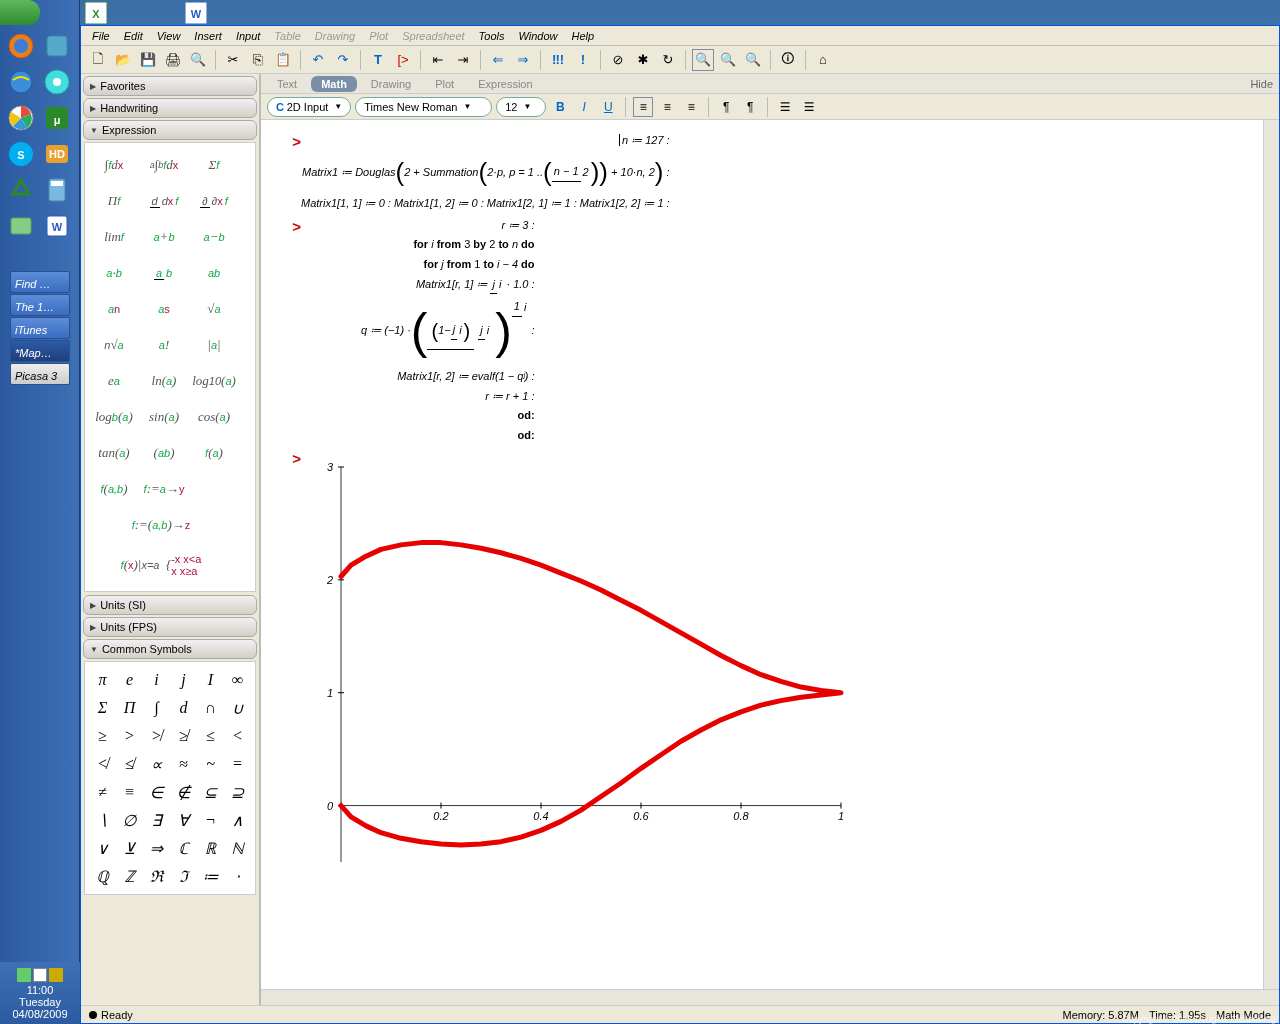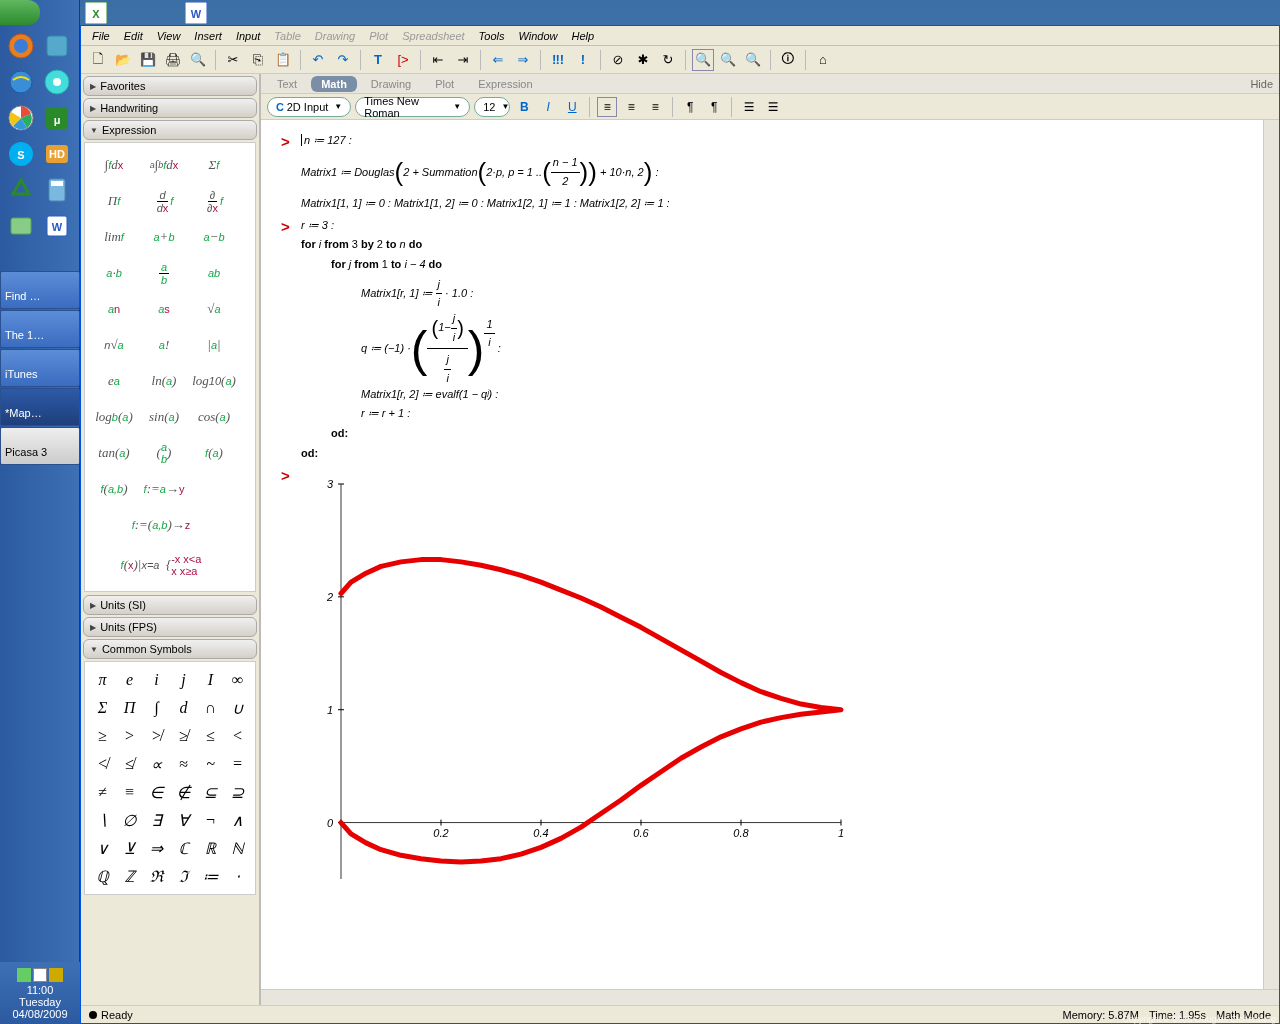--- a/index.html
+++ b/index.html
@@ -3,21 +3,21 @@
 <meta charset="utf-8">
 <style>
 *{margin:0;padding:0;box-sizing:border-box;font-family:Tahoma,Arial,sans-serif;font-size:11px;}
 body{width:1280px;height:1024px;overflow:hidden;background:linear-gradient(180deg,#3a6ea5 0%,#6ba8de 50%,#8fc1e8 100%);position:relative;}
 
 .winbar-left{position:absolute;left:0;top:0;width:80px;height:1024px;background:linear-gradient(90deg,#2c5aa0,#3d70b5);border-right:1px solid #1a3a6e;}
 .start-btn{width:40px;height:25px;margin:0px 0 0 0px;background:linear-gradient(180deg,#5fb85f,#2e8b2e);border-radius:0 12px 12px 0;}
 .ql-icons{display:flex;flex-wrap:wrap;padding:4px;gap:2px;}
 .ql-icon{width:34px;height:34px;border-radius:3px;display:flex;align-items:center;justify-content:center;}
 .task-btns{position:absolute;top:270px;left:0;width:80px;}
-.task-btn{height:22px;margin:1px 0;background:linear-gradient(180deg,#5b8dd8,#3a6cc0);border:1px solid #2a5090;border-radius:2px;color:#fff;padding:18px 4px;overflow:hidden;white-space:nowrap;font-size:10px;cursor:pointer;}
+.task-btn{height:22px;margin:1px 10px;background:linear-gradient(180deg,#5b8dd8,#3a6cc0);border:1px solid #2a5090;border-radius:2px;color:#fff;padding:6px 4px;overflow:hidden;white-space:nowrap;font-size:10px;cursor:pointer;font-style:italic;}
 .task-btn.active{background:linear-gradient(180deg,#2d5aa8,#1e3f7a);}
 .clock-area{position:absolute;bottom:0;left:0;width:80px;background:linear-gradient(180deg,#3d70b5,#2c5aa0);color:#fff;text-align:center;padding:4px 0;font-size:10px;}
 .tray-icons{display:flex;justify-content:center;gap:2px;padding:2px;}
 .tray-ic{width:14px;height:14px;}
 
 .maple-window{position:absolute;left:80px;top:25px;right:0;bottom:0;background:#ece9d8;border:1px solid #0054e3;display:flex;flex-direction:column;}
 .titlebar{height:22px;background:linear-gradient(180deg,#3b77d8 0%,#2a5bc4 50%,#2452b0 100%);display:flex;align-items:center;padding:0 2px;color:#fff;}
 .tb-icon{width:16px;height:16px;background:#c0392b;border:1px solid #fff;margin-right:4px;}
 .tb-title{flex:1;font-weight:bold;font-size:11px;}
 .tb-btns{display:flex;gap:2px;}
@@ -34,34 +34,34 @@
 .side-panel{width:180px;background:#ece9d8;border-right:2px solid #bbb;overflow-y:auto;overflow-x:hidden;}
 .palette-hdr{background:linear-gradient(180deg,#f0f0f0,#d4d0c8);border:1px solid #aaa;border-radius:6px;margin:2px;padding:3px 6px;cursor:pointer;font-size:11px;display:flex;align-items:center;gap:4px;}
 .palette-hdr .tri{font-size:8px;color:#444;}
 .palette-body{background:#fff;margin:0 3px 3px 3px;border:1px solid #ccc;padding:6px;display:flex;flex-wrap:wrap;gap:4px;}
 .expr-cell{width:46px;height:32px;display:flex;align-items:center;justify-content:center;font-family:'Times New Roman',serif;font-style:italic;font-size:13px;cursor:pointer;color:#555;}
 .expr-cell .g{color:#1a4;}
 .expr-cell .r{color:#a14;font-style:normal;}
 .sym-grid{display:grid;grid-template-columns:repeat(6,1fr);}
 .sym-cell{height:24px;display:flex;align-items:center;justify-content:center;font-family:'Times New Roman',serif;font-size:16px;cursor:pointer;font-style:italic;}
 
-.doc-area{flex:1;display:flex;flex-direction:column;background:#404040;}
+.doc-area{flex:1;display:flex;flex-direction:column;background:#404040;text-align:right;}
 .doc-topbar{height:20px;display:flex;align-items:center;background:#e8e5dc;border-bottom:1px solid #ccc;padding:0 6px;}
 .ctx-tab{padding:2px 10px;margin-right:4px;font-size:11px;cursor:pointer;color:#888;border-radius:8px;}
 .ctx-tab.active{background:#7a8ea8;color:#fff;font-weight:bold;border-radius:6px;}
 .doc-fmtbar{height:26px;display:flex;align-items:center;padding:2px 6px;gap:4px;border-bottom:1px solid #ccc;background:#ece9d8;}
 .fmt-select{height:20px;border:1px solid #7a9;border-radius:10px;padding:0 8px;font-size:10px;background:#fff;display:flex;align-items:center;cursor:pointer;}
 .fmt-select .arr{margin-left:6px;font-size:8px;}
 .fmt-btn{width:20px;height:20px;display:flex;align-items:center;justify-content:center;cursor:pointer;font-size:12px;}
 .doc-scroll{flex:1;overflow:auto;background:#fff;position:relative;}
 .doc-content{padding:10px 20px;font-family:'Times New Roman',serif;font-size:14px;font-style:italic;color:#000;line-height:1.6;}
 .prompt-row{display:flex;align-items:flex-start;}
 .prompt{color:#c00;font-weight:bold;font-size:15px;font-style:normal;width:20px;flex-shrink:0;}
 .math-line{margin:2px 0;}
-.frac{display:inline-flex;flex-direction:column;align-items:center;vertical-align:middle;font-size:12px;}
+.frac{display:inline-flex;flex-direction:row;align-items:center;vertical-align:middle;font-size:12px;}
 .frac .num{border-bottom:1px solid #000;padding:0 2px;}
 .frac .den{padding:0 2px;}
 .bigparen{font-size:26px;vertical-align:middle;font-style:normal;}
 .assign-op{font-style:normal;}
 
 .plot-area{margin:10px auto;width:550px;height:430px;position:relative;}
 .plot-svg{width:100%;height:100%;}
 
 .vscroll{width:16px;background:#e8e5dc;border-left:1px solid #ccc;}
 .hscroll{height:16px;background:#e8e5dc;border-top:1px solid #ccc;}
@@ -378,25 +378,25 @@
       <div class="doc-topbar">
         <span class="ctx-tab">Text</span>
         <span class="ctx-tab active">Math</span>
         <span class="ctx-tab">Drawing</span>
         <span class="ctx-tab">Plot</span>
         <span class="ctx-tab">Expression</span>
         <span style="margin-left:auto;color:#666;cursor:pointer">Hide</span>
       </div>
       <div class="doc-fmtbar">
         <div class="fmt-select"><span style="color:#06c;font-weight:bold">C</span>&nbsp;<span>2D Input</span><span class="arr">▼</span></div>
-        <div class="fmt-select" style="width:115px">
+        <div class="fmt-select" style="width:137px">
             <span>Times New Roman</span>
             <span class="arr">▼</span>
           </div>
-        <div class="fmt-select" style="width:36px">
+        <div class="fmt-select" style="width:50px">
             <span>12</span>
             <span class="arr">▼</span>
           </div>
         <div class="fmt-btn" style="color:#06c;font-weight:bold">B</div>
         <div class="fmt-btn" style="color:#06c;font-style:italic">I</div>
         <div class="fmt-btn" style="color:#06c;text-decoration:underline">U</div>
         <div class="tbar-sep"></div>
         <div class="fmt-btn" style="border:1px solid #88a">≡</div>
         <div class="fmt-btn">≡</div>
         <div class="fmt-btn">≡</div>

